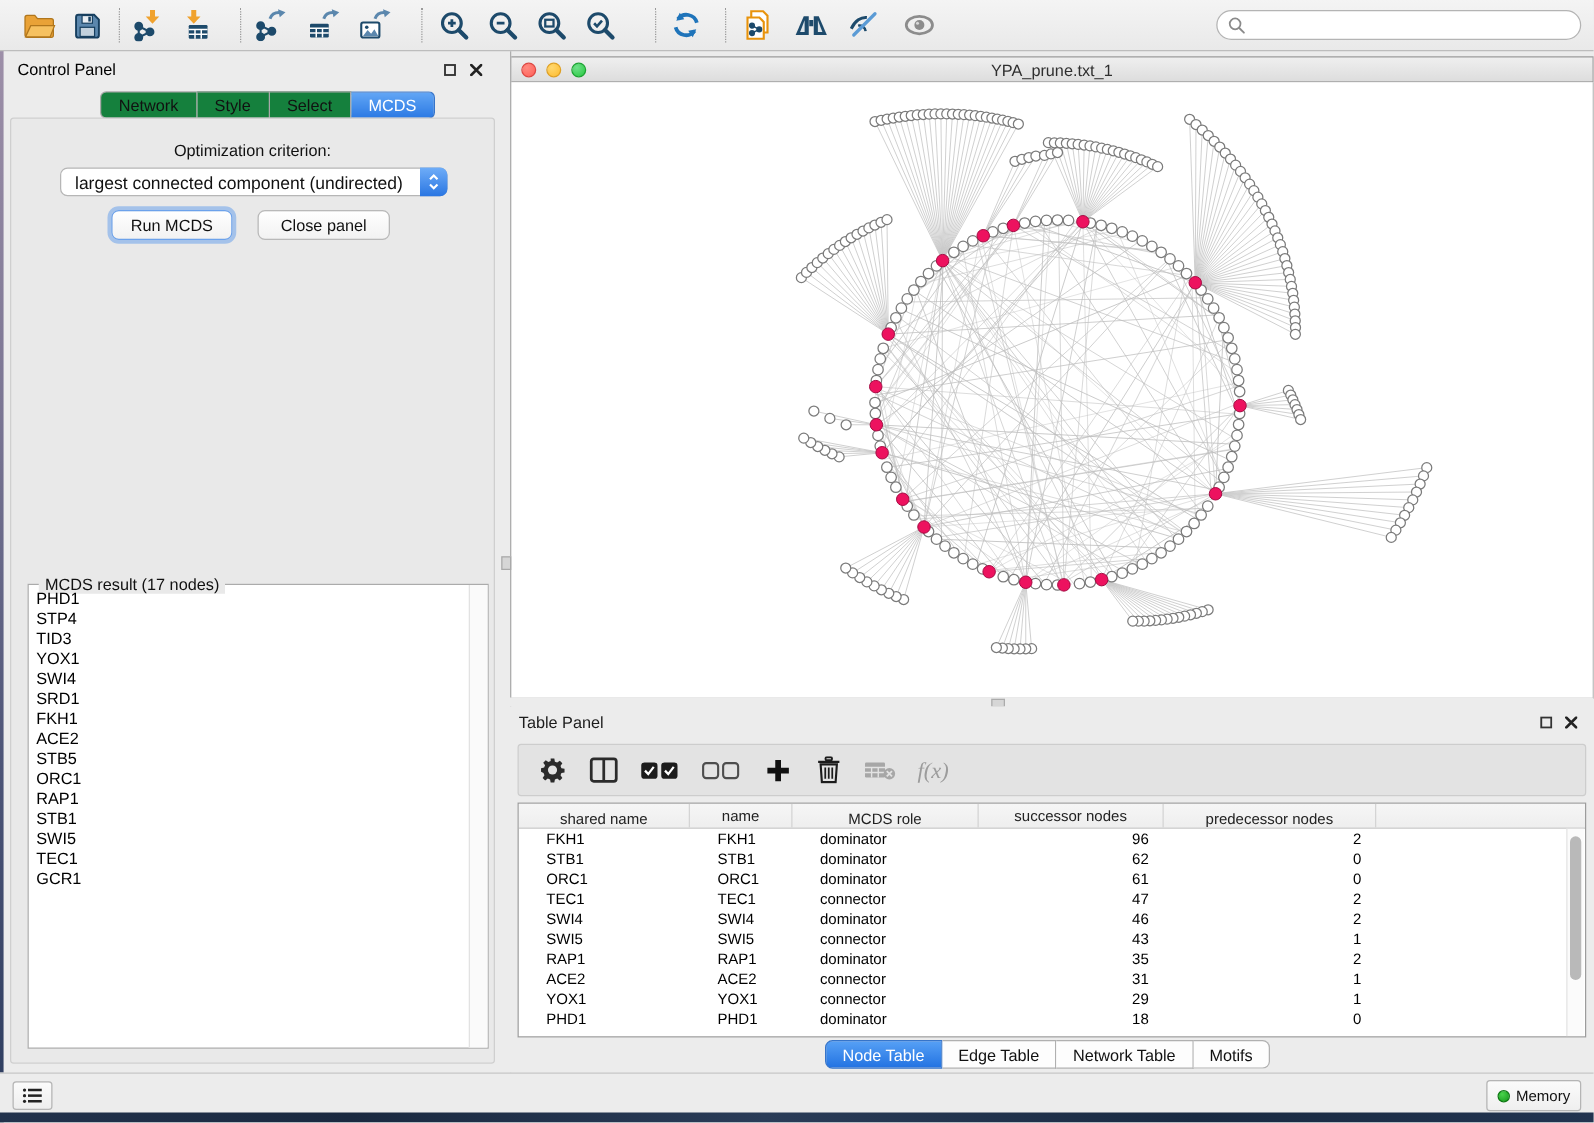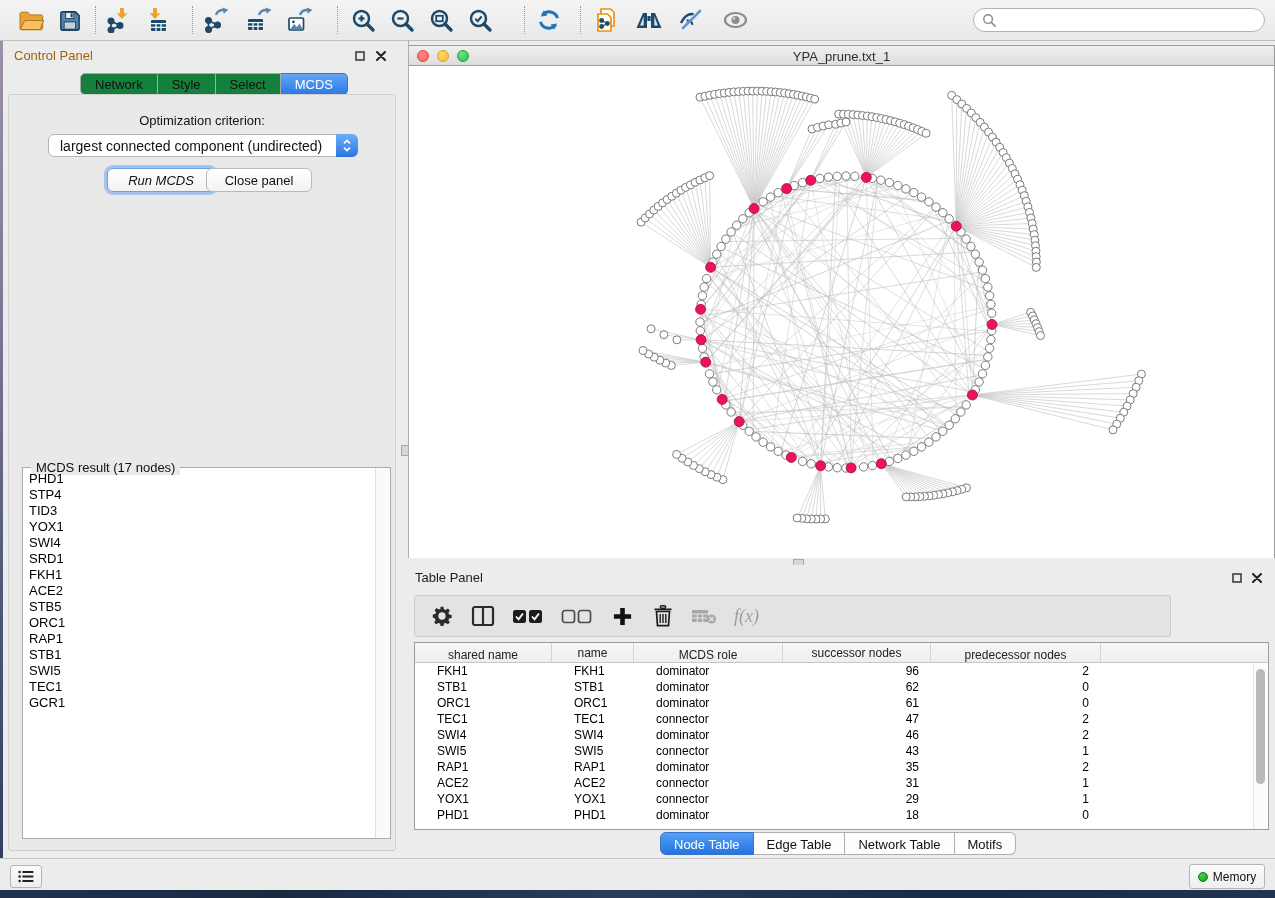--- a/index.html
+++ b/index.html
@@ -20,40 +20,40 @@
     background:linear-gradient(#f4f4f4,#e9e9e9);border-bottom:1px solid #bdbdbd;z-index:50;}
   .tbtn{position:absolute;top:4px;width:34px;height:32px;display:flex;align-items:center;justify-content:center;border-radius:4px;}
   .tsep{position:absolute;top:6px;height:28px;width:0;border-left:1px dotted #9a9a9a;}
   #search-box{position:absolute;left:973px;top:8px;width:292px;height:24px;background:#fff;
     border:1px solid #b4b4b4;border-radius:13px;display:flex;align-items:center;padding-left:8px;box-sizing:border-box;}
   #search-box input{border:none;outline:none;background:transparent;font-size:12px;width:250px;font-family:"Liberation Sans",sans-serif;}
 
   
   #control-panel{position:absolute;left:3px;top:41px;width:397px;height:817px;background:#ececec;z-index:10;}
   #cp-titlebar{position:absolute;left:0;top:0;width:100%;height:26px;}
-  #cp-title{position:absolute;left:11px;top:7px;font-size:13px;color:#a16207;}
+  #cp-title{position:absolute;left:11px;top:7px;font-size:13px;color:#000000;}
   .panel-float{position:absolute;width:14px;height:14px;display:flex;align-items:center;justify-content:center;}
   #cp-float{right:33px;top:8px;} #cp-close{right:12px;top:8px;}
   #cp-tabs{position:absolute;left:77px;top:32px;height:22px;display:flex;}
   .cp-tab{height:22px;line-height:22px;padding:0 14px;font-size:13px;color:#111;background:#15803d;
     border:1px solid #a8a8a8;border-left:none;box-sizing:border-box;}
   .cp-tab:first-child{border-left:1px solid #a8a8a8;border-radius:5px 0 0 5px;}
   .cp-tab:last-child{border-radius:0 5px 5px 0;}
   .cp-tab.sel{background:linear-gradient(#62a6f5,#2c7ae4);color:#fff;border-color:#3674c9;}
   #cp-content{position:absolute;left:5px;top:53px;width:386px;height:755px;background:#e9e9e9;
     border:1px solid #cfcfcf;border-radius:3px;}
   #criterion-label{position:absolute;left:0;top:18px;width:100%;text-align:center;font-size:13px;color:#111;}
   #criterion-select{position:absolute;left:39px;top:39px;width:310px;height:23px;background:#fff;border:1px solid #b6b6b6;
     border-radius:6px;display:flex;align-items:center;box-sizing:border-box;}
   #criterion-select .val{flex:1;font-size:14px;color:#111;padding-left:11px;white-space:nowrap;}
   #criterion-select .cap{width:22px;height:23px;margin:-1px -1px -1px 0;border-radius:0 6px 6px 0;
     background:linear-gradient(#6fadf8,#2a76e2);display:flex;align-items:center;justify-content:center;}
   .btn{position:absolute;height:24px;background:linear-gradient(#ffffff,#f2f2f2);border:1px solid #b9b9b9;border-radius:6px;
     font-size:13px;color:#111;display:flex;align-items:center;justify-content:center;box-sizing:border-box;}
-  #run-btn{left:98px;top:73px;width:108px;box-shadow:0 0 0 3px rgba(108,162,235,.55);border-color:#6ca2eb;font-style:italic;}
+  #run-btn{left:80px;top:73px;width:97px;box-shadow:0 0 0 3px rgba(108,162,235,.55);border-color:#6ca2eb;}
   #closepanel-btn{left:197px;top:73px;width:106px;}
   #mcds-group{position:absolute;left:13px;top:372px;width:367px;height:370px;border:1px solid #ababab;background:#fff;}
   #mcds-group-title{position:absolute;left:8px;top:-8px;background:#e9e9e9;padding:0 5px;font-size:13px;color:#111;}
   #mcds-list{position:absolute;left:1px;top:3px;width:350px;height:362px;overflow:hidden;}
   .mcds-item{font-size:13px;color:#000;line-height:16px;padding-left:5px;}
   #mcds-scroll{position:absolute;right:0;top:0;width:14px;height:100%;background:#fafafa;border-left:1px solid #e2e2e2;}
 
   
   #vsplit{position:absolute;left:400px;top:41px;width:8px;height:817px;background:#ececec;border-right:1px solid #aeaeae;z-index:5;}
   #vsplit .grip{position:absolute;left:1px;top:404px;width:6px;height:9px;background:#d6d6d6;border:1px solid #a9a9a9;}
@@ -66,21 +66,21 @@
     border:1px solid #9c9c9c;box-sizing:border-box;}
   .traffic{position:absolute;top:4px;width:12px;height:12px;border-radius:50%;box-sizing:border-box;}
   #net-title{position:absolute;left:0;top:3px;width:100%;text-align:center;font-size:13px;color:#2f2f2f;}
   #net-canvas{position:absolute;left:0;top:21px;width:865px;height:492px;background:#fff;
     border:1px solid #9c9c9c;border-top:none;}
 
   
   #table-panel{position:absolute;left:408px;top:565px;width:867px;height:293px;background:#ececec;z-index:10;}
   #tp-title{position:absolute;left:7px;top:5px;font-size:13px;color:#1c1c1c;}
   #tp-float{right:31px;top:6px;} #tp-close{right:11px;top:6px;}
-  #tp-toolbar{position:absolute;left:6px;top:30px;width:757px;height:42px;background:#e3e3e3;
+  #tp-toolbar{position:absolute;left:6px;top:30px;width:855px;height:42px;background:#e3e3e3;
     border:1px solid #cdcdcd;border-radius:3px;display:flex;align-items:center;padding-left:14px;box-sizing:border-box;gap:15px;}
   .tp-icon{width:26px;height:26px;display:flex;align-items:center;justify-content:center;}
   #fx-label{font-family:"Liberation Serif",serif;font-style:italic;font-size:18px;color:#9c9c9c;margin-left:2px;}
   #node-table{position:absolute;left:6px;top:77px;width:855px;height:188px;background:#fff;border:1px solid #9c9c9c;box-sizing:border-box;overflow:hidden;}
   #nt-header{display:flex;height:19px;background:linear-gradient(#f6f6f6,#eeeeee);border-bottom:1px solid #c6c6c6;}
   .th{display:flex;align-items:center;justify-content:center;gap:5px;font-size:12px;color:#222;
     border-right:1px solid #d4d4d4;box-sizing:border-box;height:19px;flex-direction:column;}
   .tr{display:flex;height:16px;align-items:center;}
   .td{font-size:12px;color:#000;box-sizing:border-box;white-space:nowrap;overflow:hidden;padding-left:22px;}
   .td.num{text-align:right;padding-left:0;padding-right:12px;}

